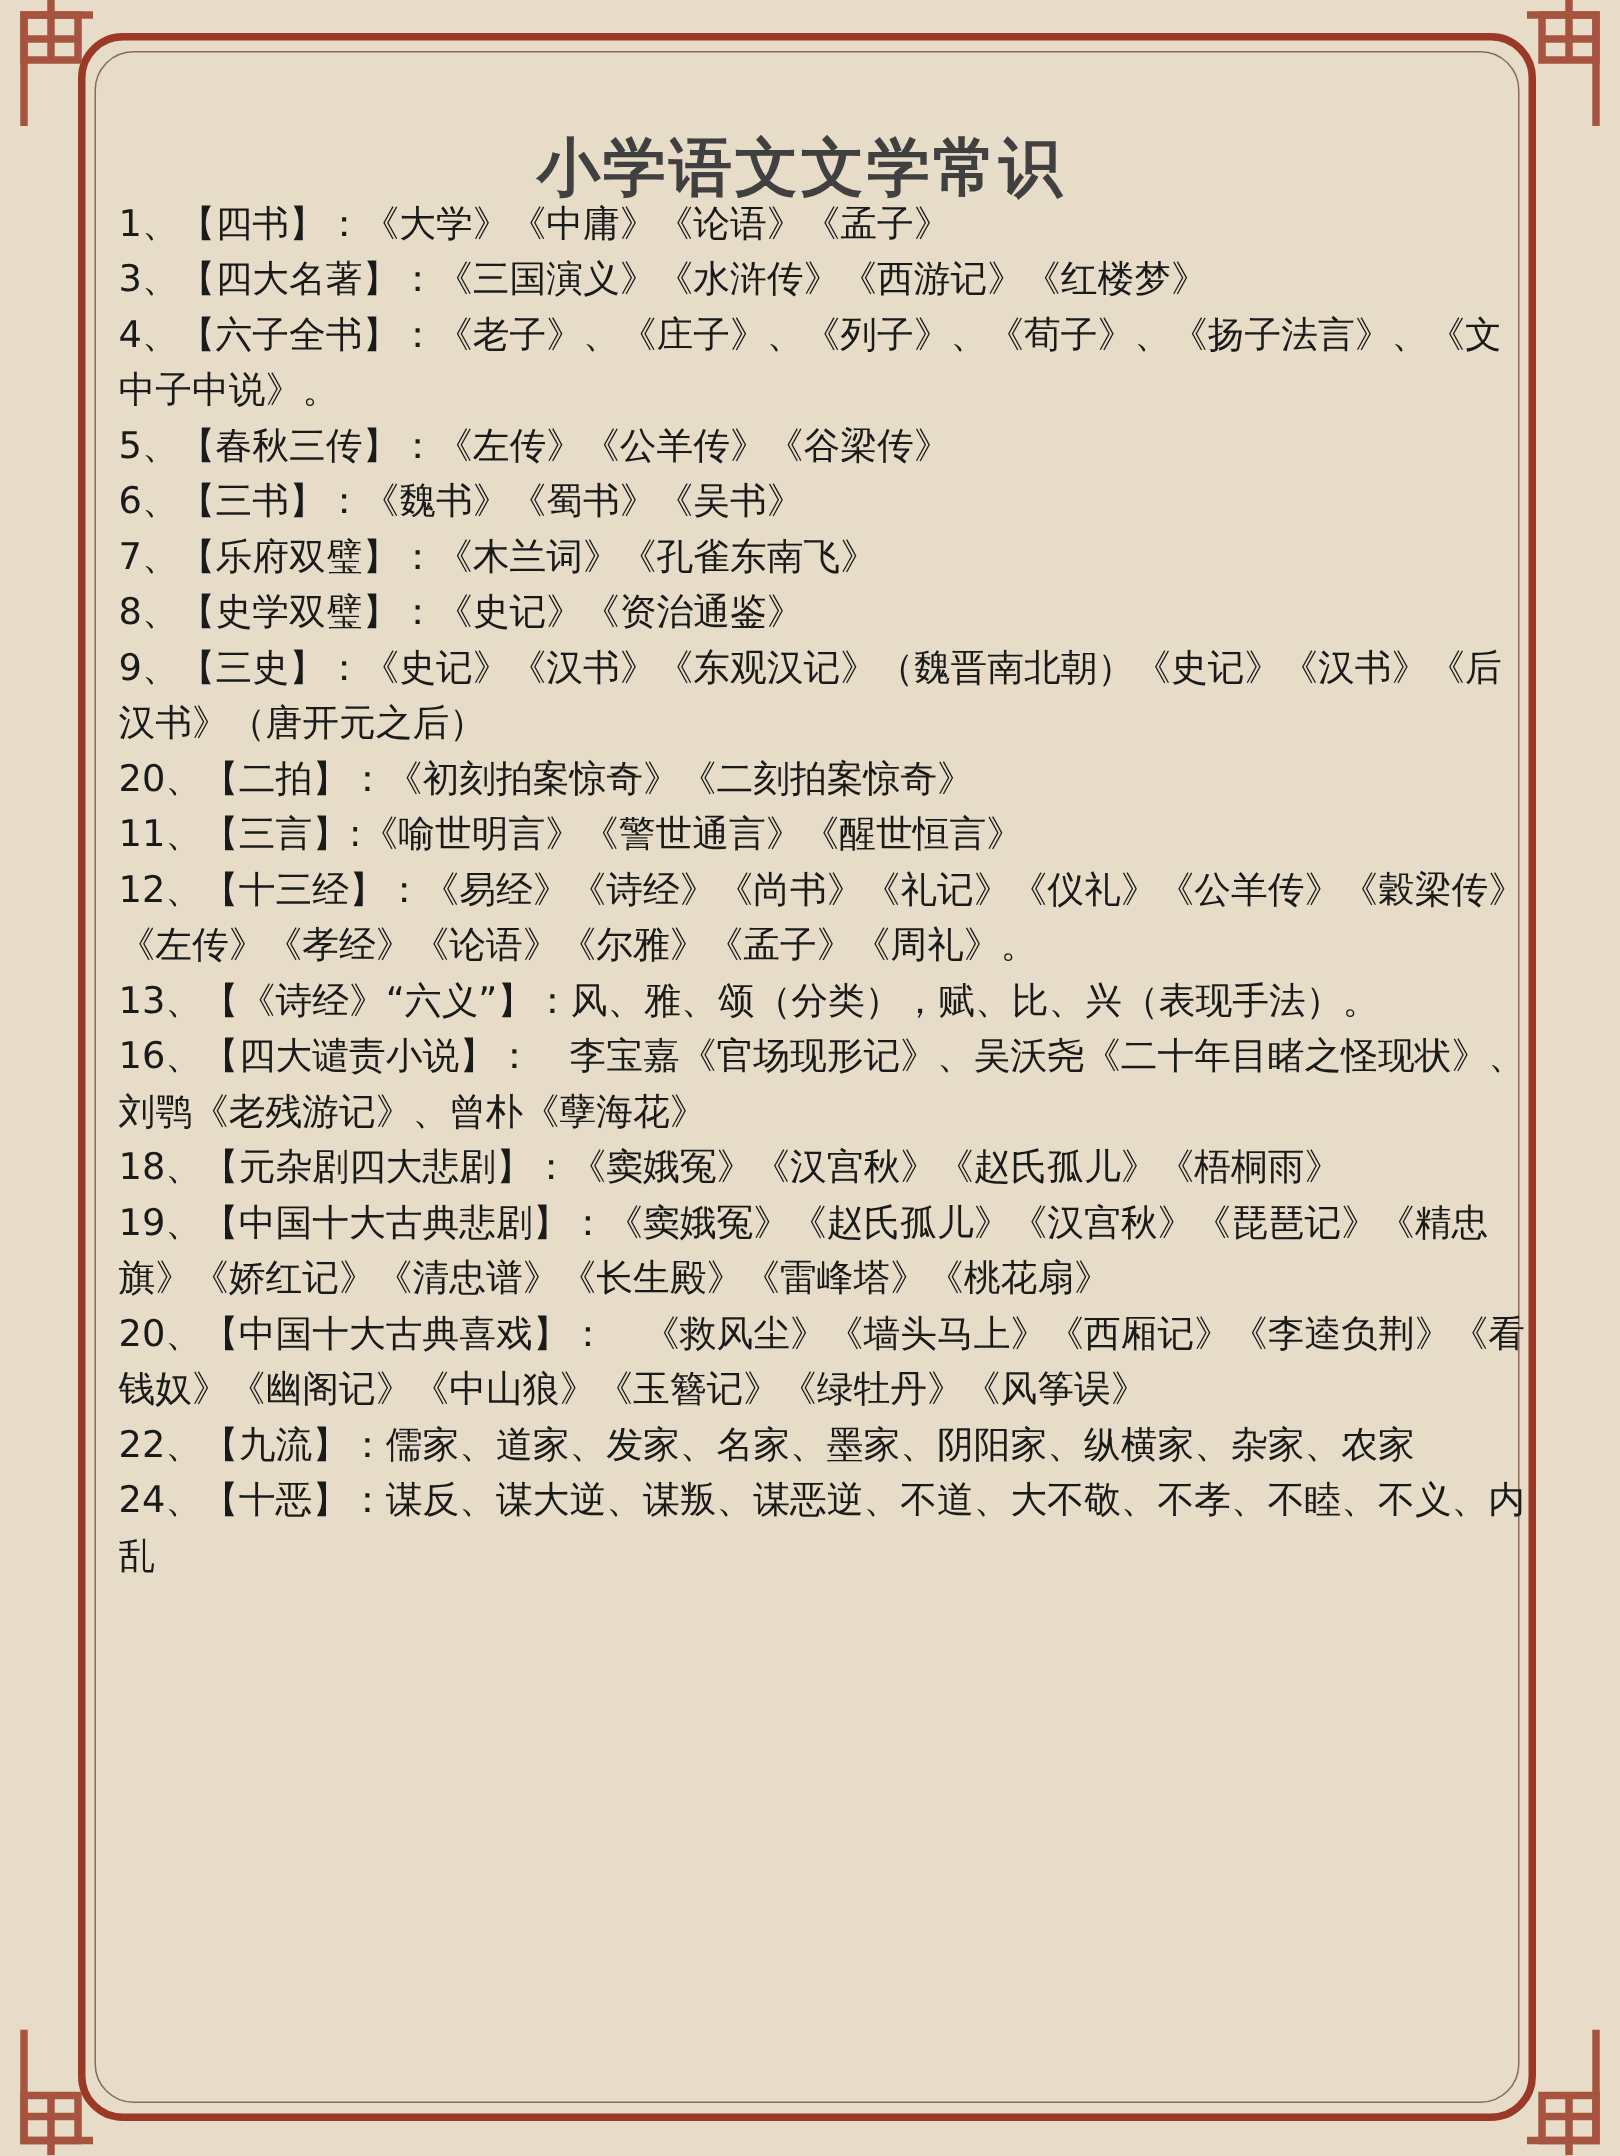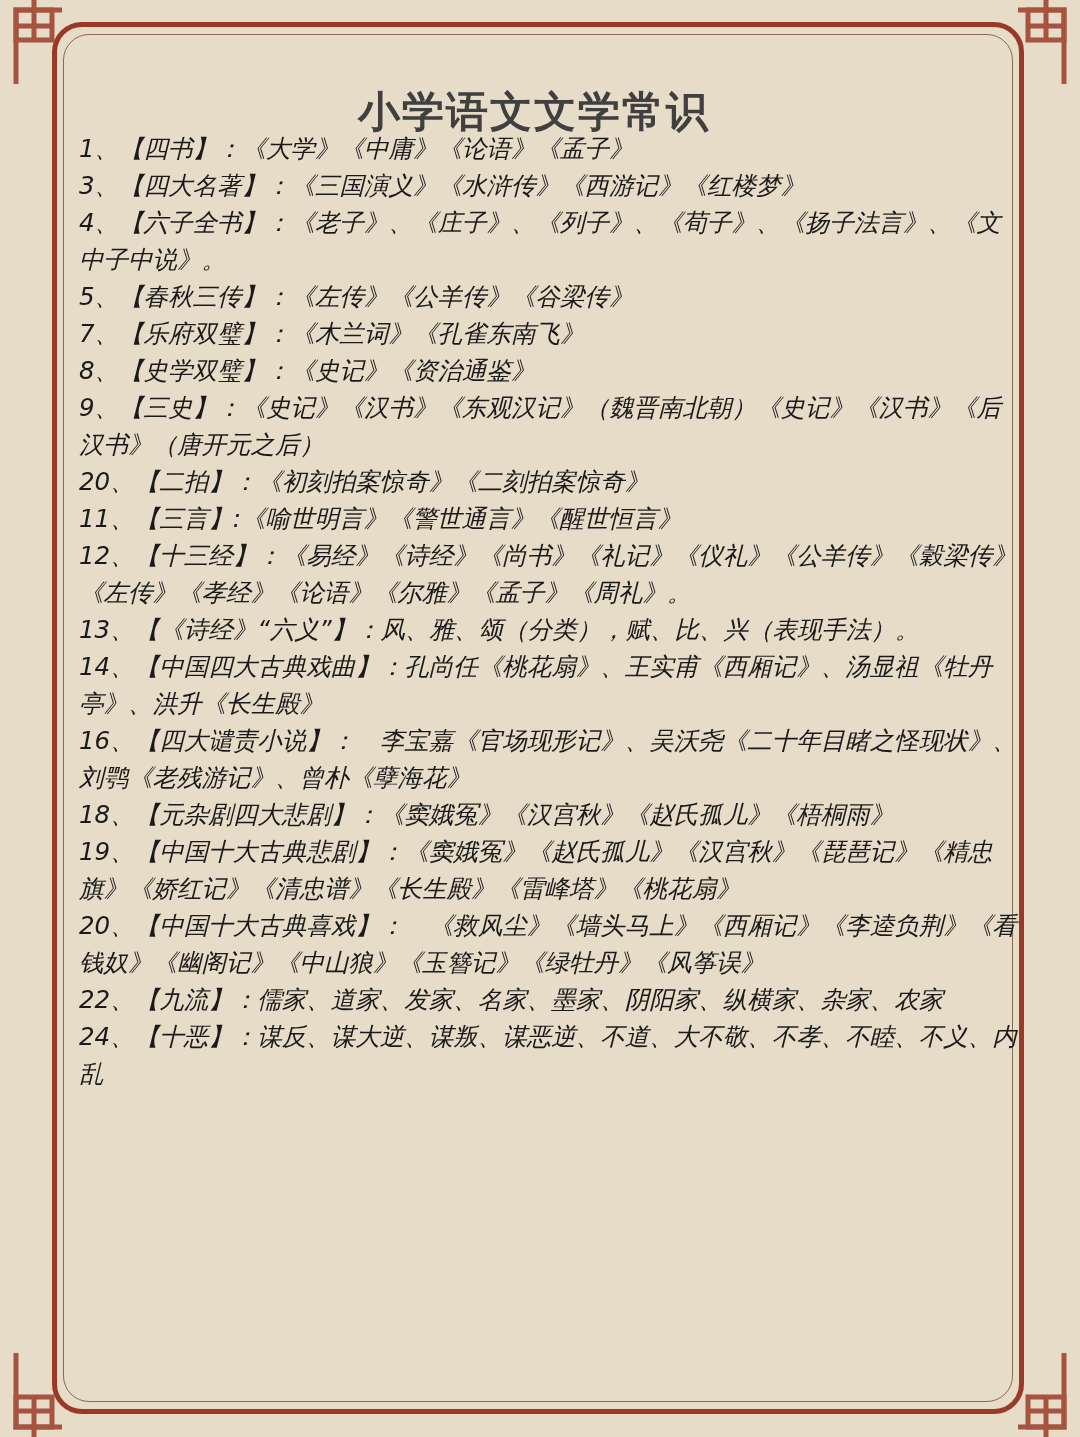--- a/index.html
+++ b/index.html
@@ -29,21 +29,21 @@
     position: absolute; left: 0; right: 12px; top: 56px;
     text-align: center;
     font-family: "DejaVu Serif", "Liberation Serif", serif;
     font-weight: bold; font-size: 42px; letter-spacing: 2px;
     color: #404040;
   }
   .content {
     position: absolute; left: 79px; top: 130px; width: 940px;
     font-size: 24.5px; line-height: 37px;
   }
-  .item { margin: 0; white-space: normal; word-break: break-all; font-style: italic; }
+  .item { margin: 0; white-space: normal; word-break: break-all; }
   .item .num { }
   .item .label { }
 </style>
 </head>
 <body>
 
 <div class="outer-frame"></div>
 <div class="inner-frame"></div>
 
 <svg class="corner tl" viewBox="0 0 64 84">
@@ -75,27 +75,27 @@
   </g>
 </svg>
 
 <h1 class="title">小学语文文学常识</h1>
 
 <div class="content">
   <p class="item"><span class="num">1、</span><span class="label">【四书】：</span><span>《大学》《中庸》《论语》《孟子》</span></p>
   <p class="item"><span class="num">3、</span><span class="label">【四大名著】：</span><span>《三国演义》《水浒传》《西游记》《红楼梦》</span></p>
   <p class="item"><span class="num">4、</span><span class="label">【六子全书】：</span><span>《老子》、《庄子》、《列子》、《荀子》、《扬子法言》、《文中子中说》。</span></p>
   <p class="item"><span class="num">5、</span><span class="label">【春秋三传】：</span><span>《左传》《公羊传》《谷梁传》</span></p>
+  <p class="item"><span class="num">6、</span><span class="label">【三书】：</span><span>《魏书》《蜀书》《吴书》</span></p>
   <p class="item"><span class="num">7、</span><span class="label">【乐府双璧】：</span><span>《木兰词》《孔雀东南飞》</span></p>
   <p class="item"><span class="num">8、</span><span class="label">【史学双璧】：</span><span>《史记》《资治通鉴》</span></p>
   <p class="item"><span class="num">9、</span><span class="label">【三史】：</span><span>《史记》《汉书》《东观汉记》（魏晋南北朝）《史记》《汉书》《后汉书》（唐开元之后）</span></p>
   <p class="item"><span class="num">20、</span><span class="label">【二拍】：</span><span>《初刻拍案惊奇》《二刻拍案惊奇》</span></p>
   <p class="item"><span class="num">11、</span><span class="label">【三言】:</span><span>《喻世明言》《警世通言》《醒世恒言》</span></p>
   <p class="item"><span class="num">12、</span><span class="label">【十三经】：</span><span>《易经》《诗经》《尚书》《礼记》《仪礼》《公羊传》《穀梁传》《左传》《孝经》《论语》《尔雅》《孟子》《周礼》。</span></p>
   <p class="item"><span class="num">13、</span><span class="label">【《诗经》“六义”】：</span><span>风、雅、颂（分类），赋、比、兴（表现手法）。</span></p>
-  <p class="item"><span class="num">14、</span><span class="label">【中国四大古典戏曲】：</span><span>孔尚任《桃花扇》、王实甫《西厢记》、汤显祖《牡丹亭》、洪升《长生殿》</span></p>
   <p class="item"><span class="num">16、</span><span class="label">【四大谴责小说】：</span><span>　李宝嘉《官场现形记》、吴沃尧《二十年目睹之怪现状》、刘鹗《老残游记》、曾朴《孽海花》</span></p>
   <p class="item"><span class="num">18、</span><span class="label">【元杂剧四大悲剧】：</span><span>《窦娥冤》《汉宫秋》《赵氏孤儿》《梧桐雨》</span></p>
   <p class="item"><span class="num">19、</span><span class="label">【中国十大古典悲剧】：</span><span>《窦娥冤》《赵氏孤儿》《汉宫秋》《琵琶记》《精忠旗》《娇红记》《清忠谱》《长生殿》《雷峰塔》《桃花扇》</span></p>
   <p class="item"><span class="num">20、</span><span class="label">【中国十大古典喜戏】：</span><span>　《救风尘》《墙头马上》《西厢记》《李逵负荆》《看钱奴》《幽阁记》《中山狼》《玉簪记》《绿牡丹》《风筝误》</span></p>
   <p class="item"><span class="num">22、</span><span class="label">【九流】：</span><span>儒家、道家、发家、名家、墨家、阴阳家、纵横家、杂家、农家</span></p>
   <p class="item"><span class="num">24、</span><span class="label">【十恶】：</span><span>谋反、谋大逆、谋叛、谋恶逆、不道、大不敬、不孝、不睦、不义、内乱</span></p>
 </div>
 
 </body></html>

